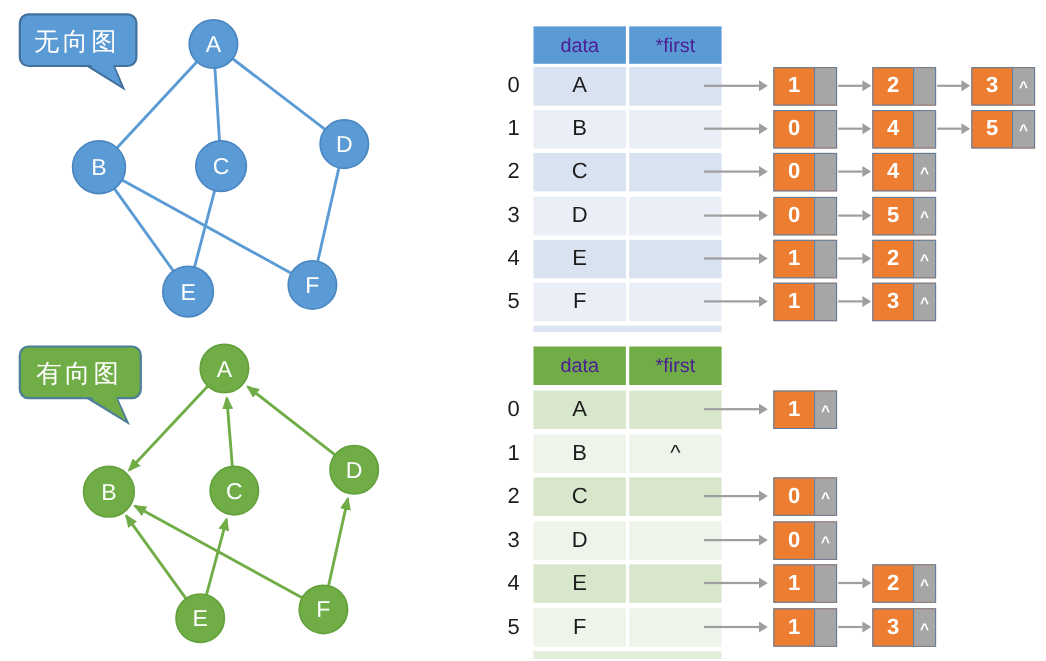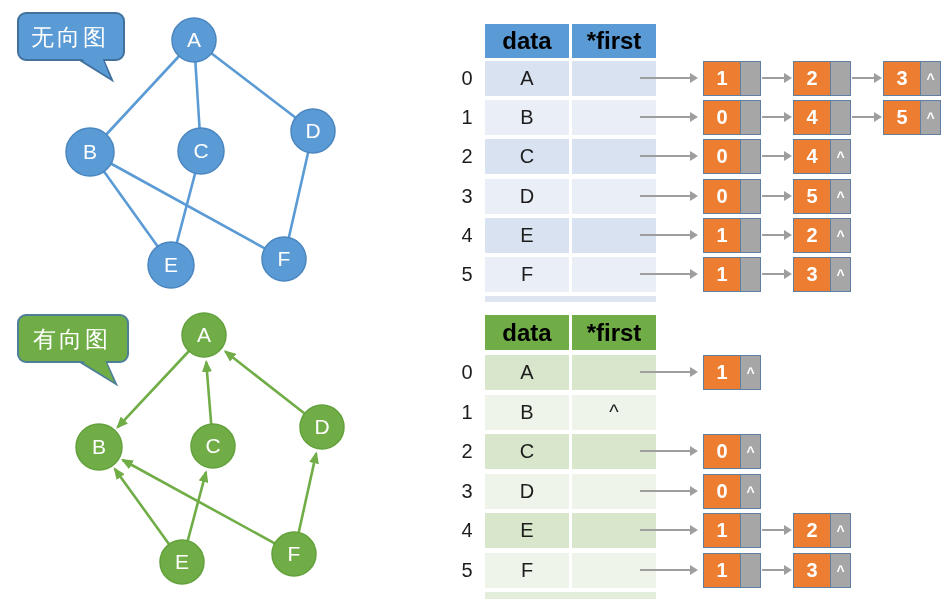--- a/index.html
+++ b/index.html
@@ -7,21 +7,21 @@
     position:relative; width:951px; height:601px; background:#ffffff;
     font-family:"Liberation Sans", sans-serif; overflow:hidden;
   }
   svg { position:absolute; }
   svg text.node-label { fill:#ffffff; font-size:21px; text-anchor:middle; }
   svg text.bubble-text { fill:#ffffff; font-size:23px; text-anchor:middle; letter-spacing:3px; }
   .cell {
     position:absolute; display:flex; align-items:center; justify-content:center;
     font-size:20px; color:#1c1c1c; box-sizing:border-box;
   }
-  .hdr { color:#000000; font-weight:bold; font-size:24px; }
+  .hdr { color:#4c1d95; font-weight:normal; font-size:18px; }
   .hdr-b { background:#5b9bd5; }
   .hdr-g { background:#70ad47; }
   .rb0 { background:#d9e2f0; }
   .rb1 { background:#eaeef7; }
   .rg0 { background:#d8e7cc; }
   .rg1 { background:#eef4ea; }
   .idx {
     position:absolute; width:30px; height:35px; display:flex; align-items:center;
     justify-content:center; font-size:20px; color:#1c1c1c;
   }

